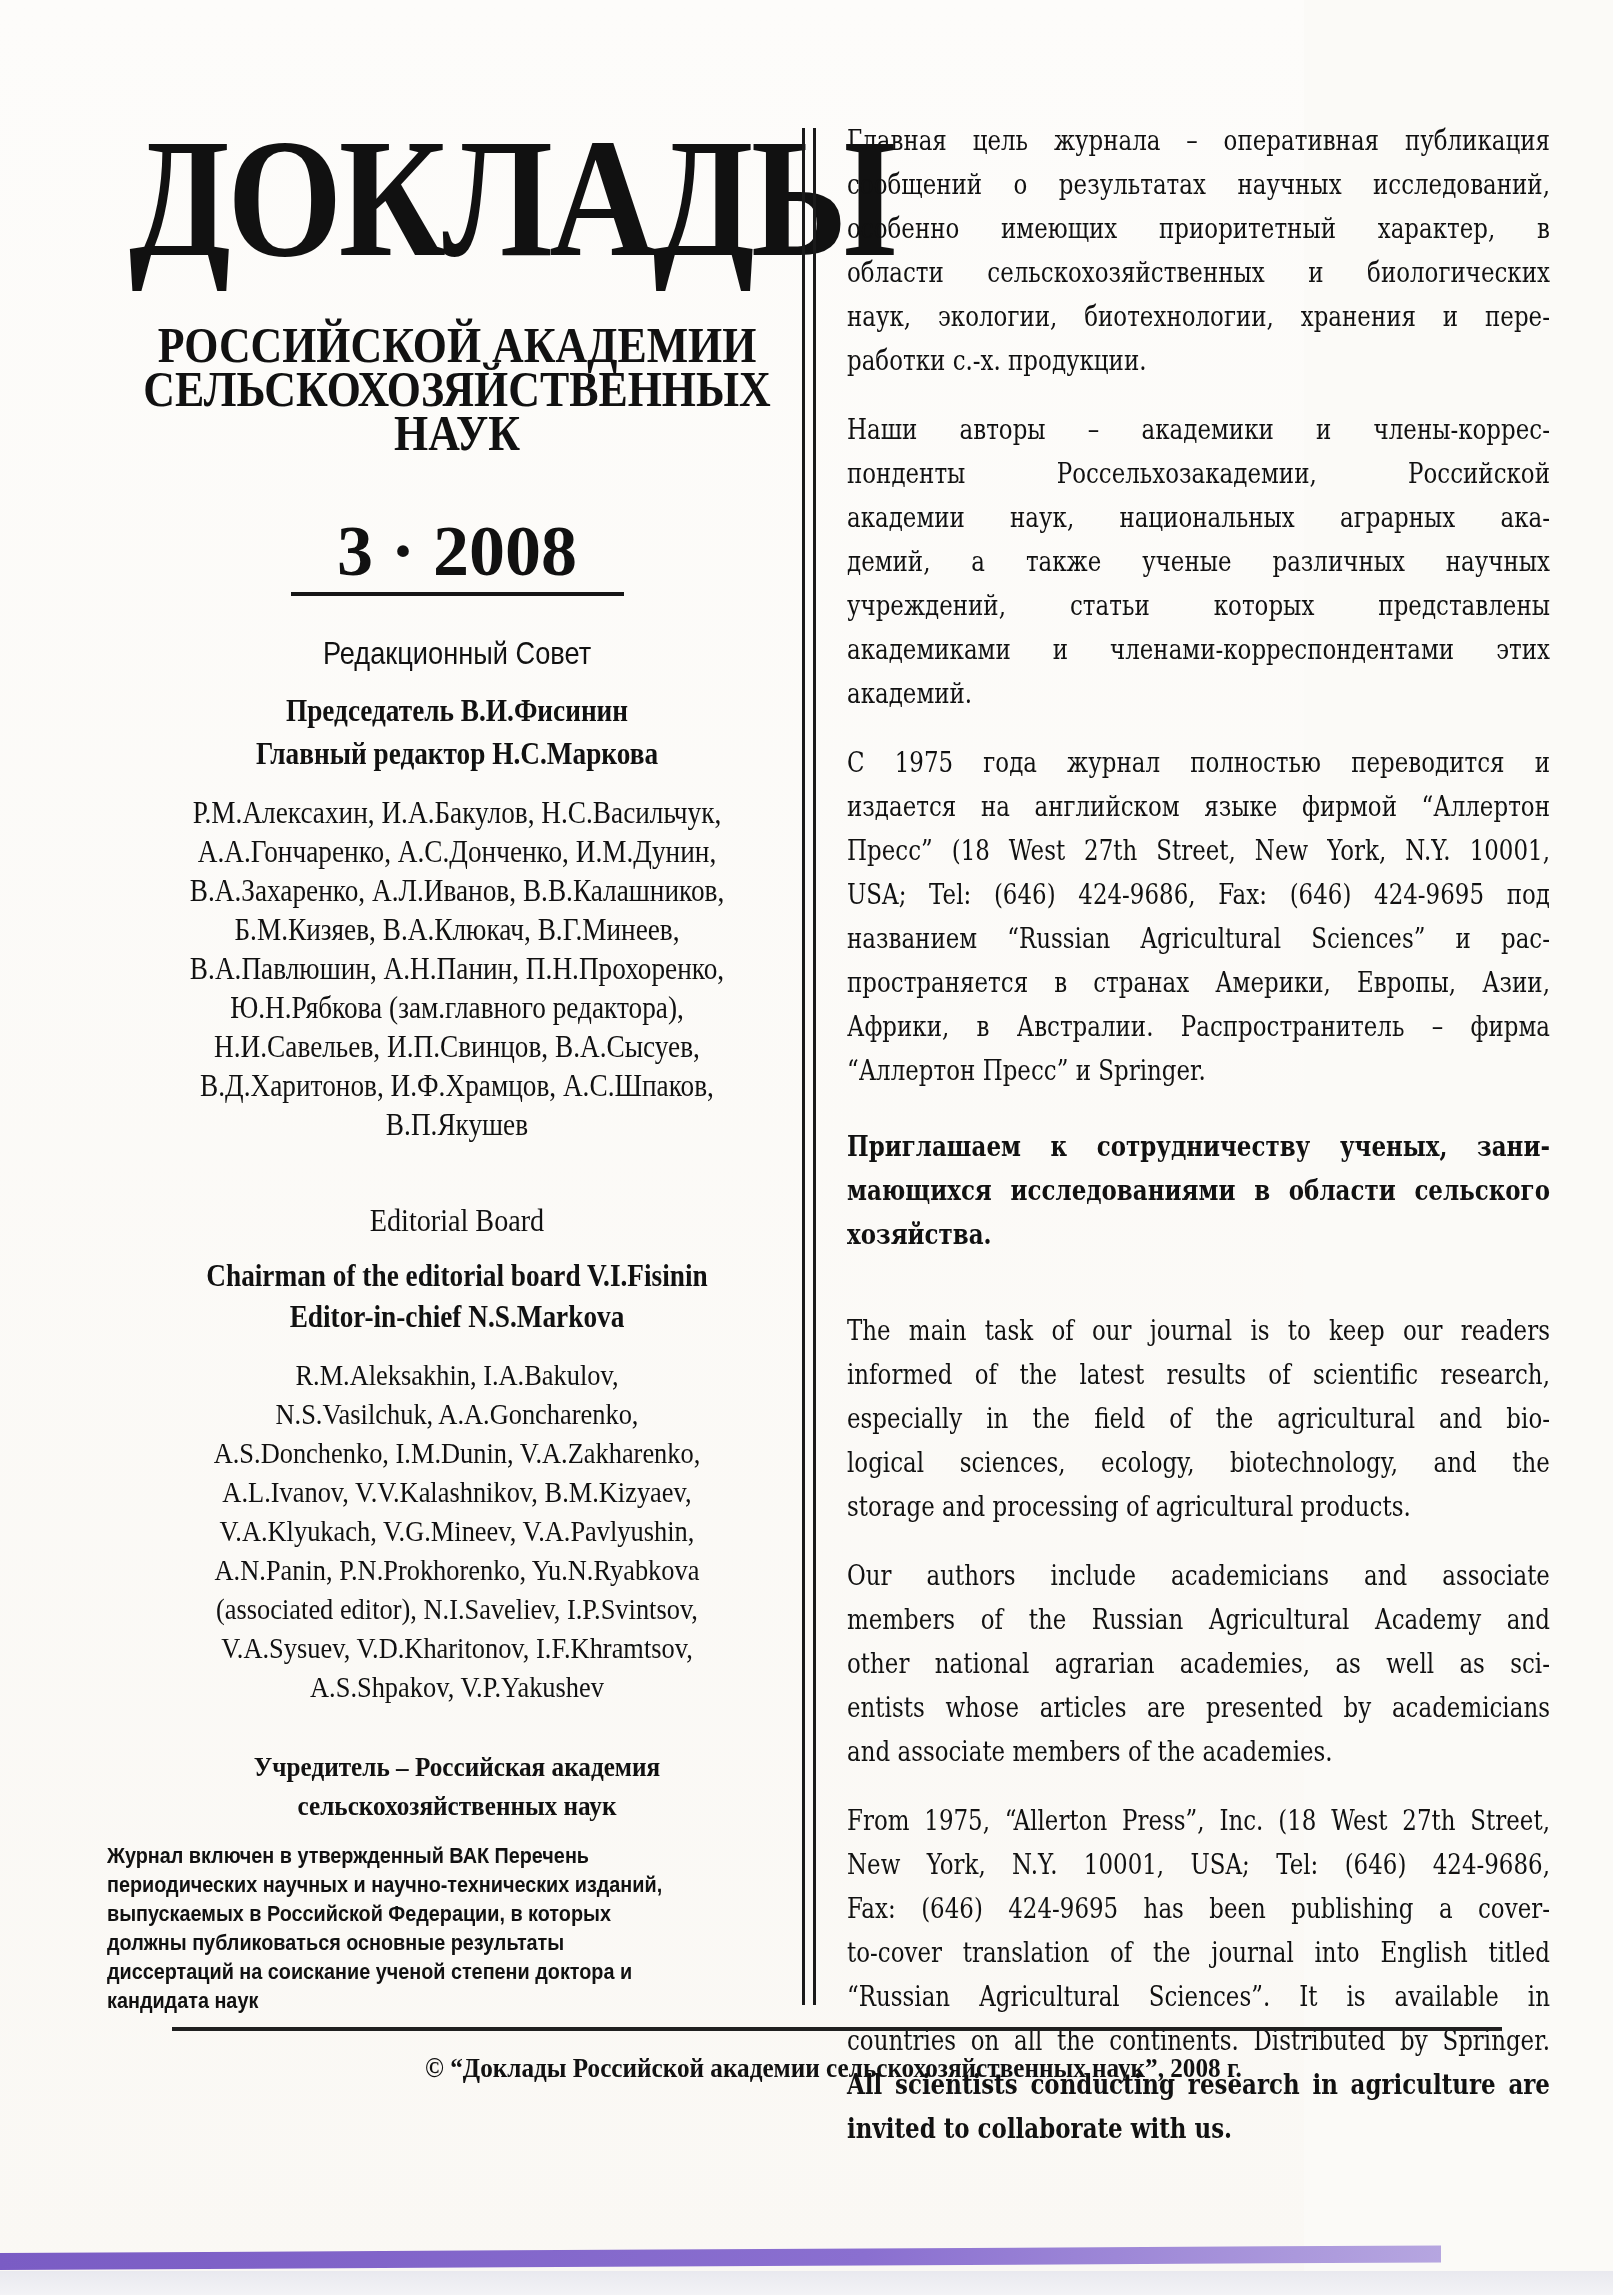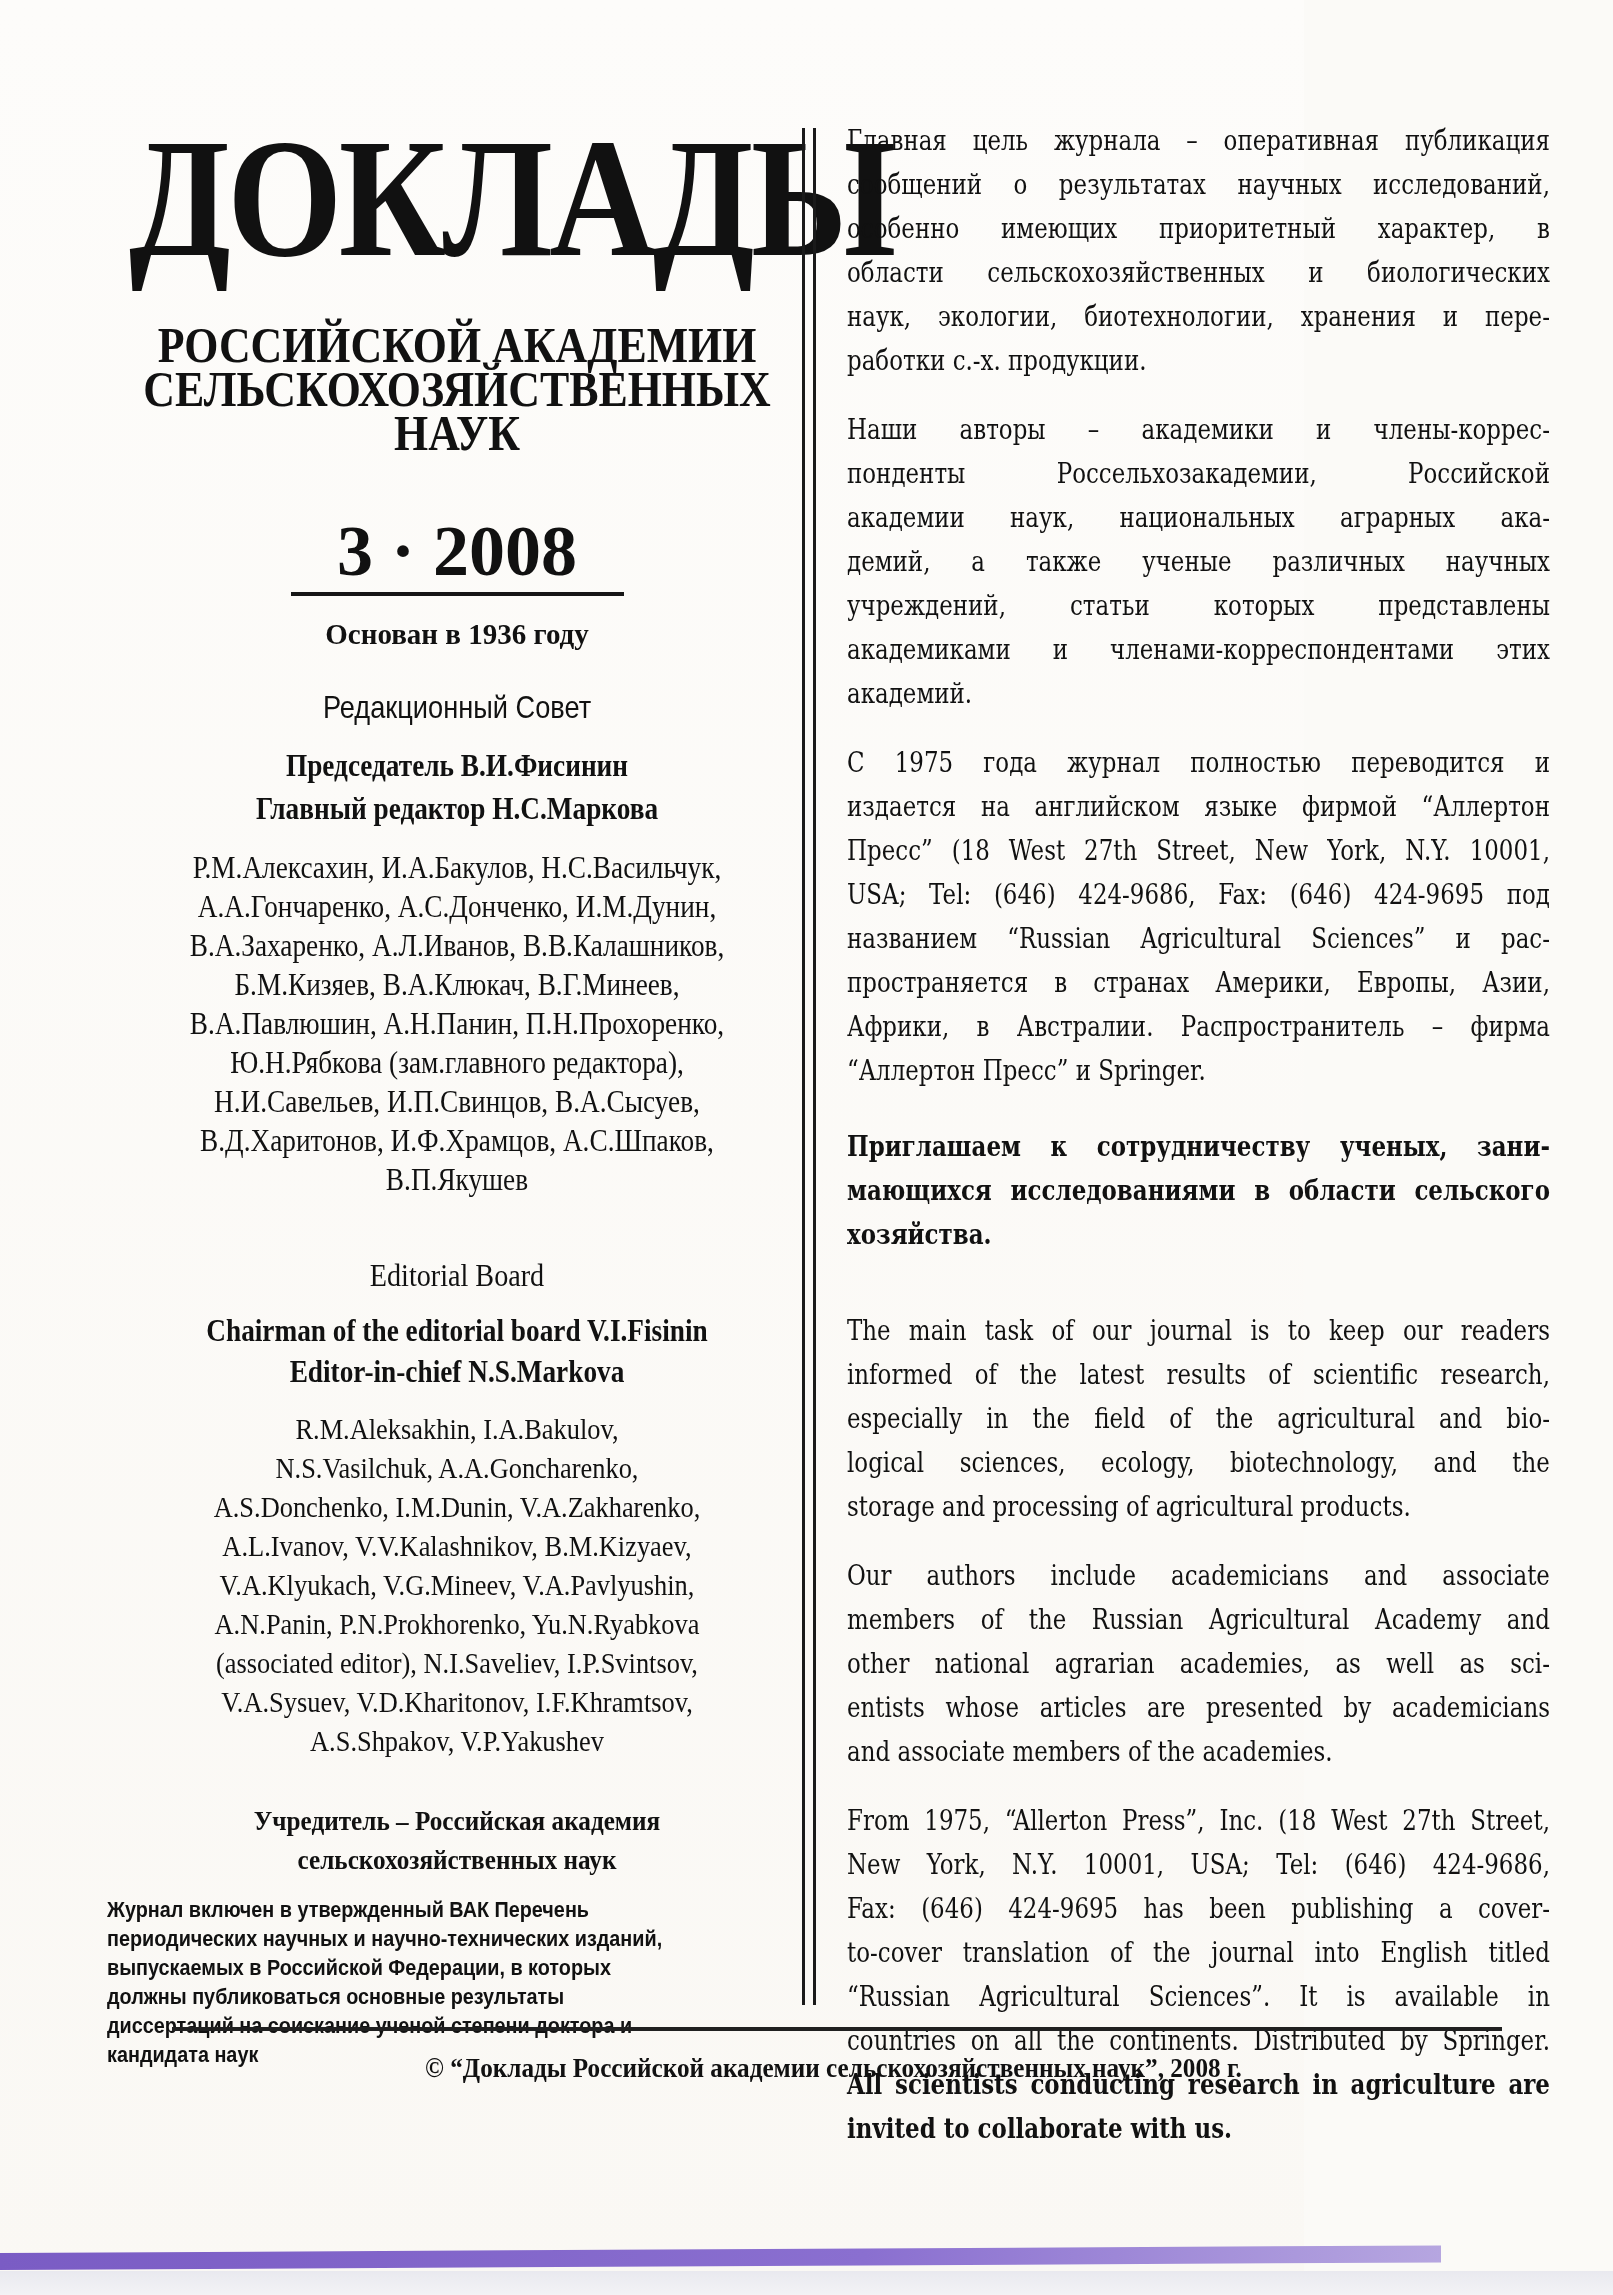--- a/index.html
+++ b/index.html
@@ -221,21 +221,20 @@
     <div class="masthead">ДОКЛАДЫ</div>
 
     <div class="subtitle">
       <div>РОССИЙСКОЙ АКАДЕМИИ</div>
       <div>СЕЛЬСКОХОЗЯЙСТВЕННЫХ</div>
       <div>НАУК</div>
     </div>
 
     <div class="issue">3 · 2008</div>
     <div class="issue-rule"></div>
-    <div class="founded">Основан в 1936 году</div>
 
     <div class="board-heading">Редакционный Совет</div>
     <div class="board-roles">
       <div>Председатель В.И.Фисинин</div>
       <div>Главный редактор Н.С.Маркова</div>
     </div>
     <div class="members">
       <div>Р.М.Алексахин, И.А.Бакулов, Н.С.Васильчук,</div>
       <div>А.А.Гончаренко, А.С.Донченко, И.М.Дунин,</div>
       <div>В.А.Захаренко, А.Л.Иванов, В.В.Калашников,</div>

